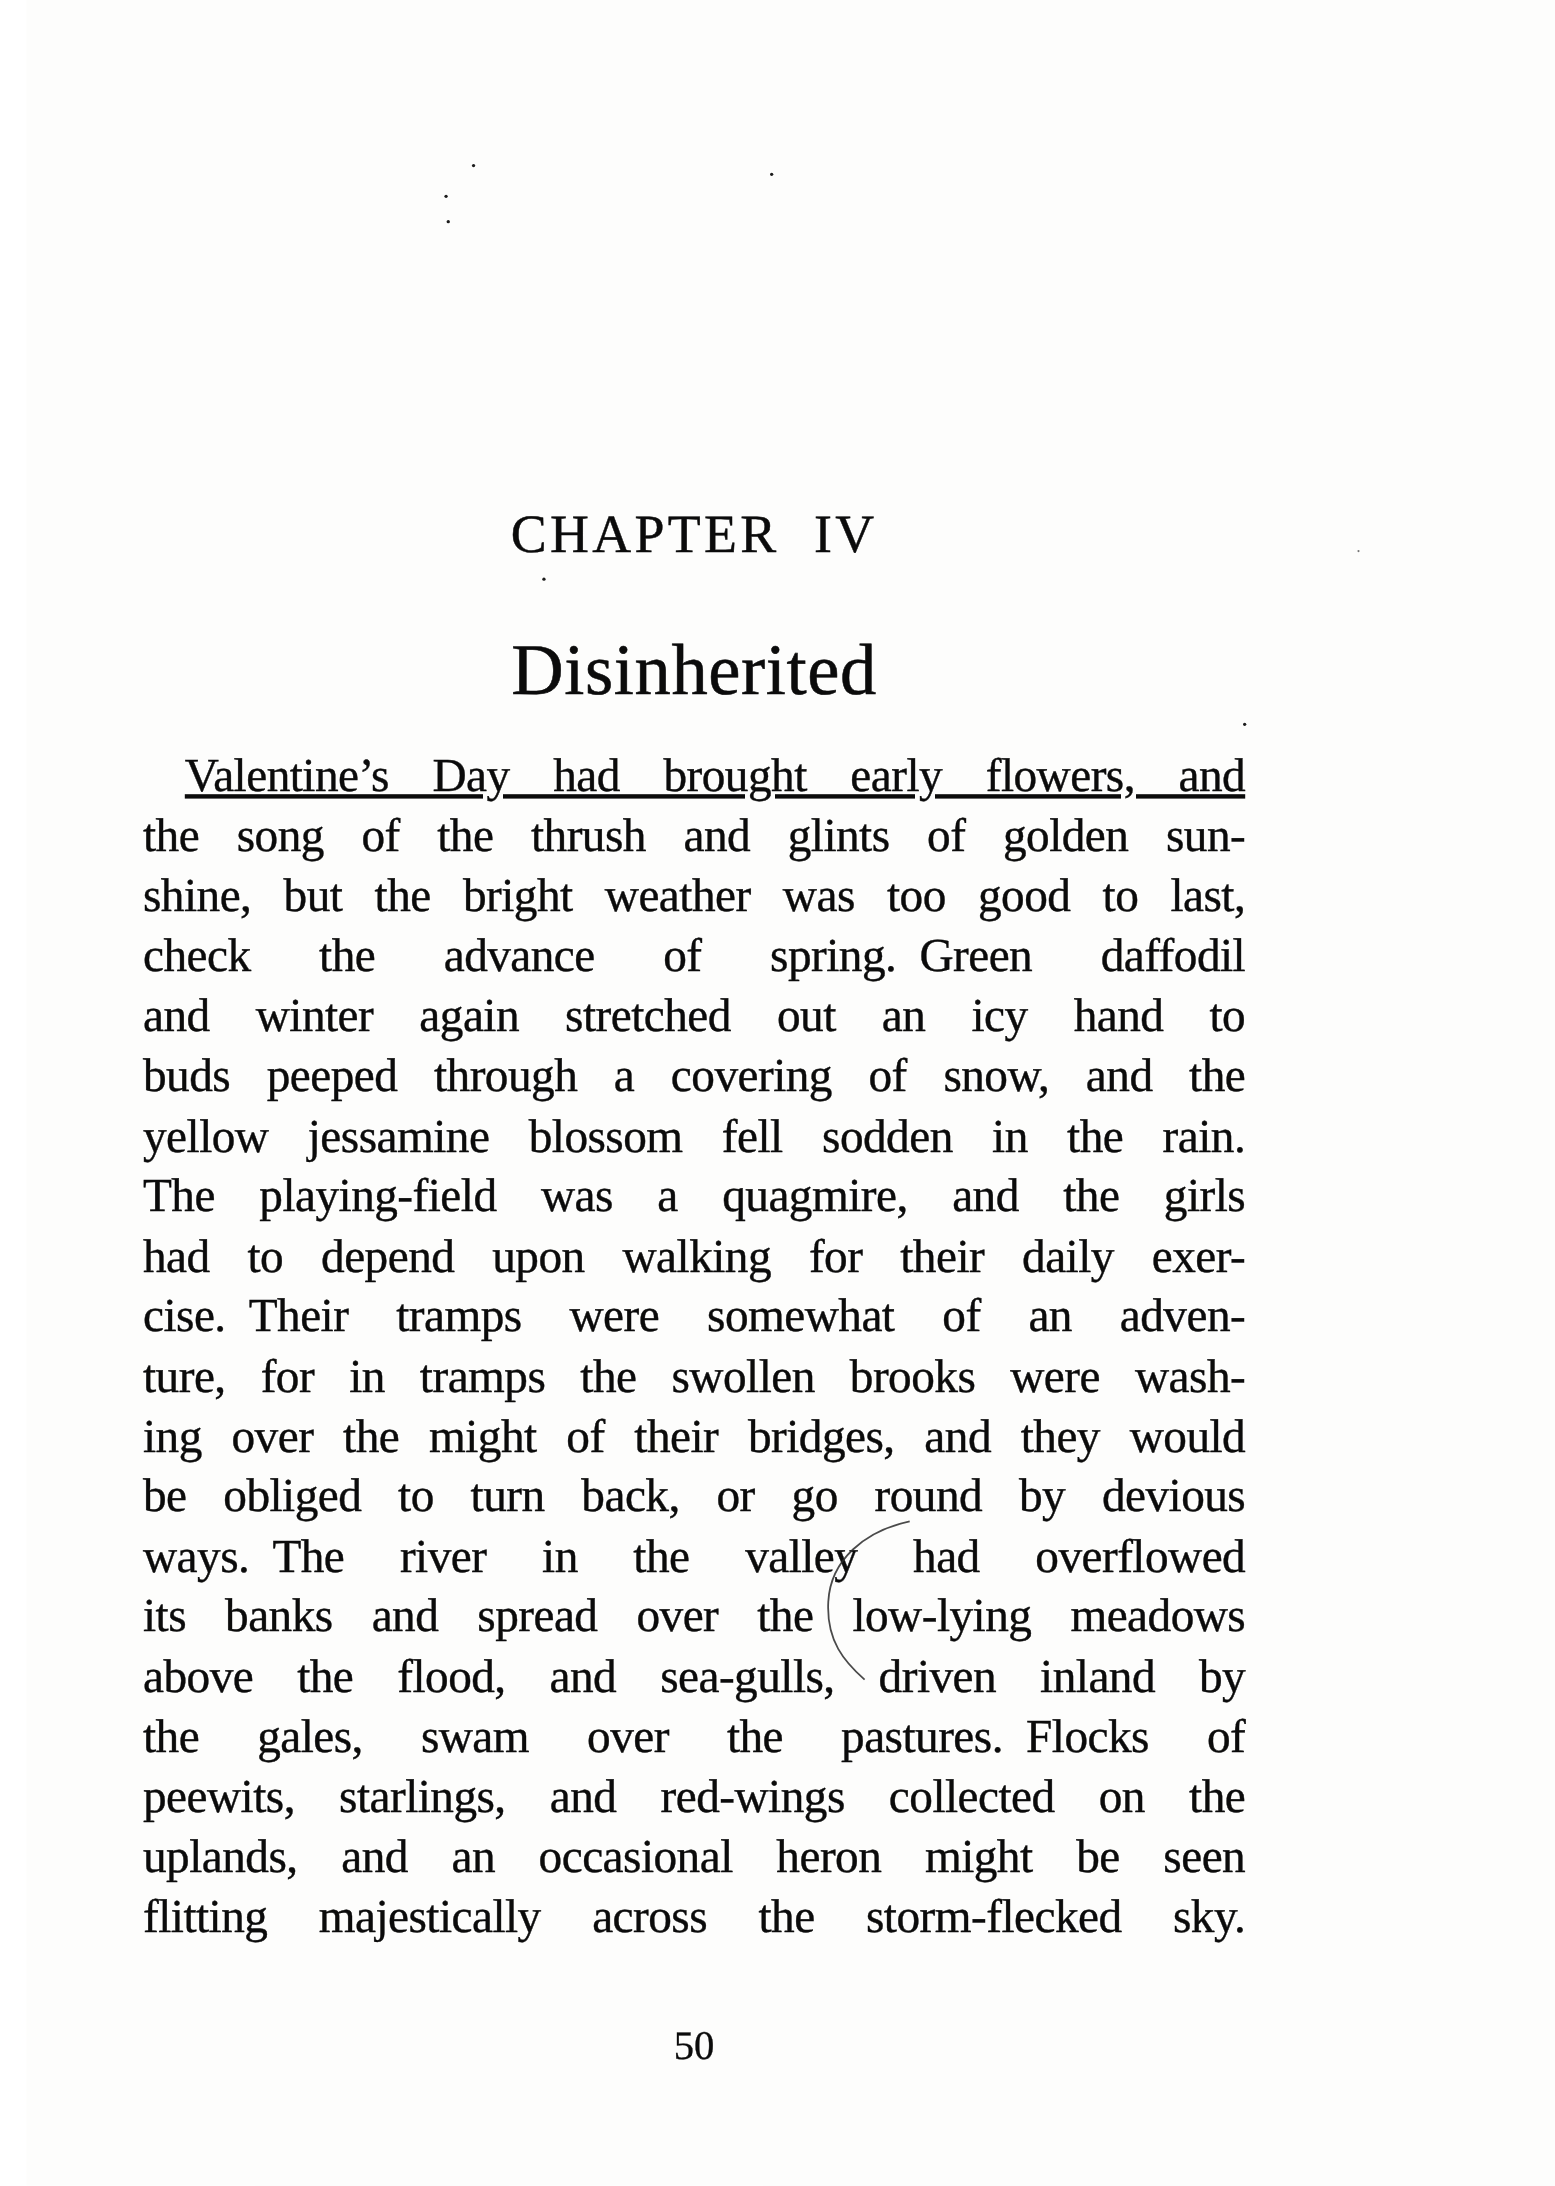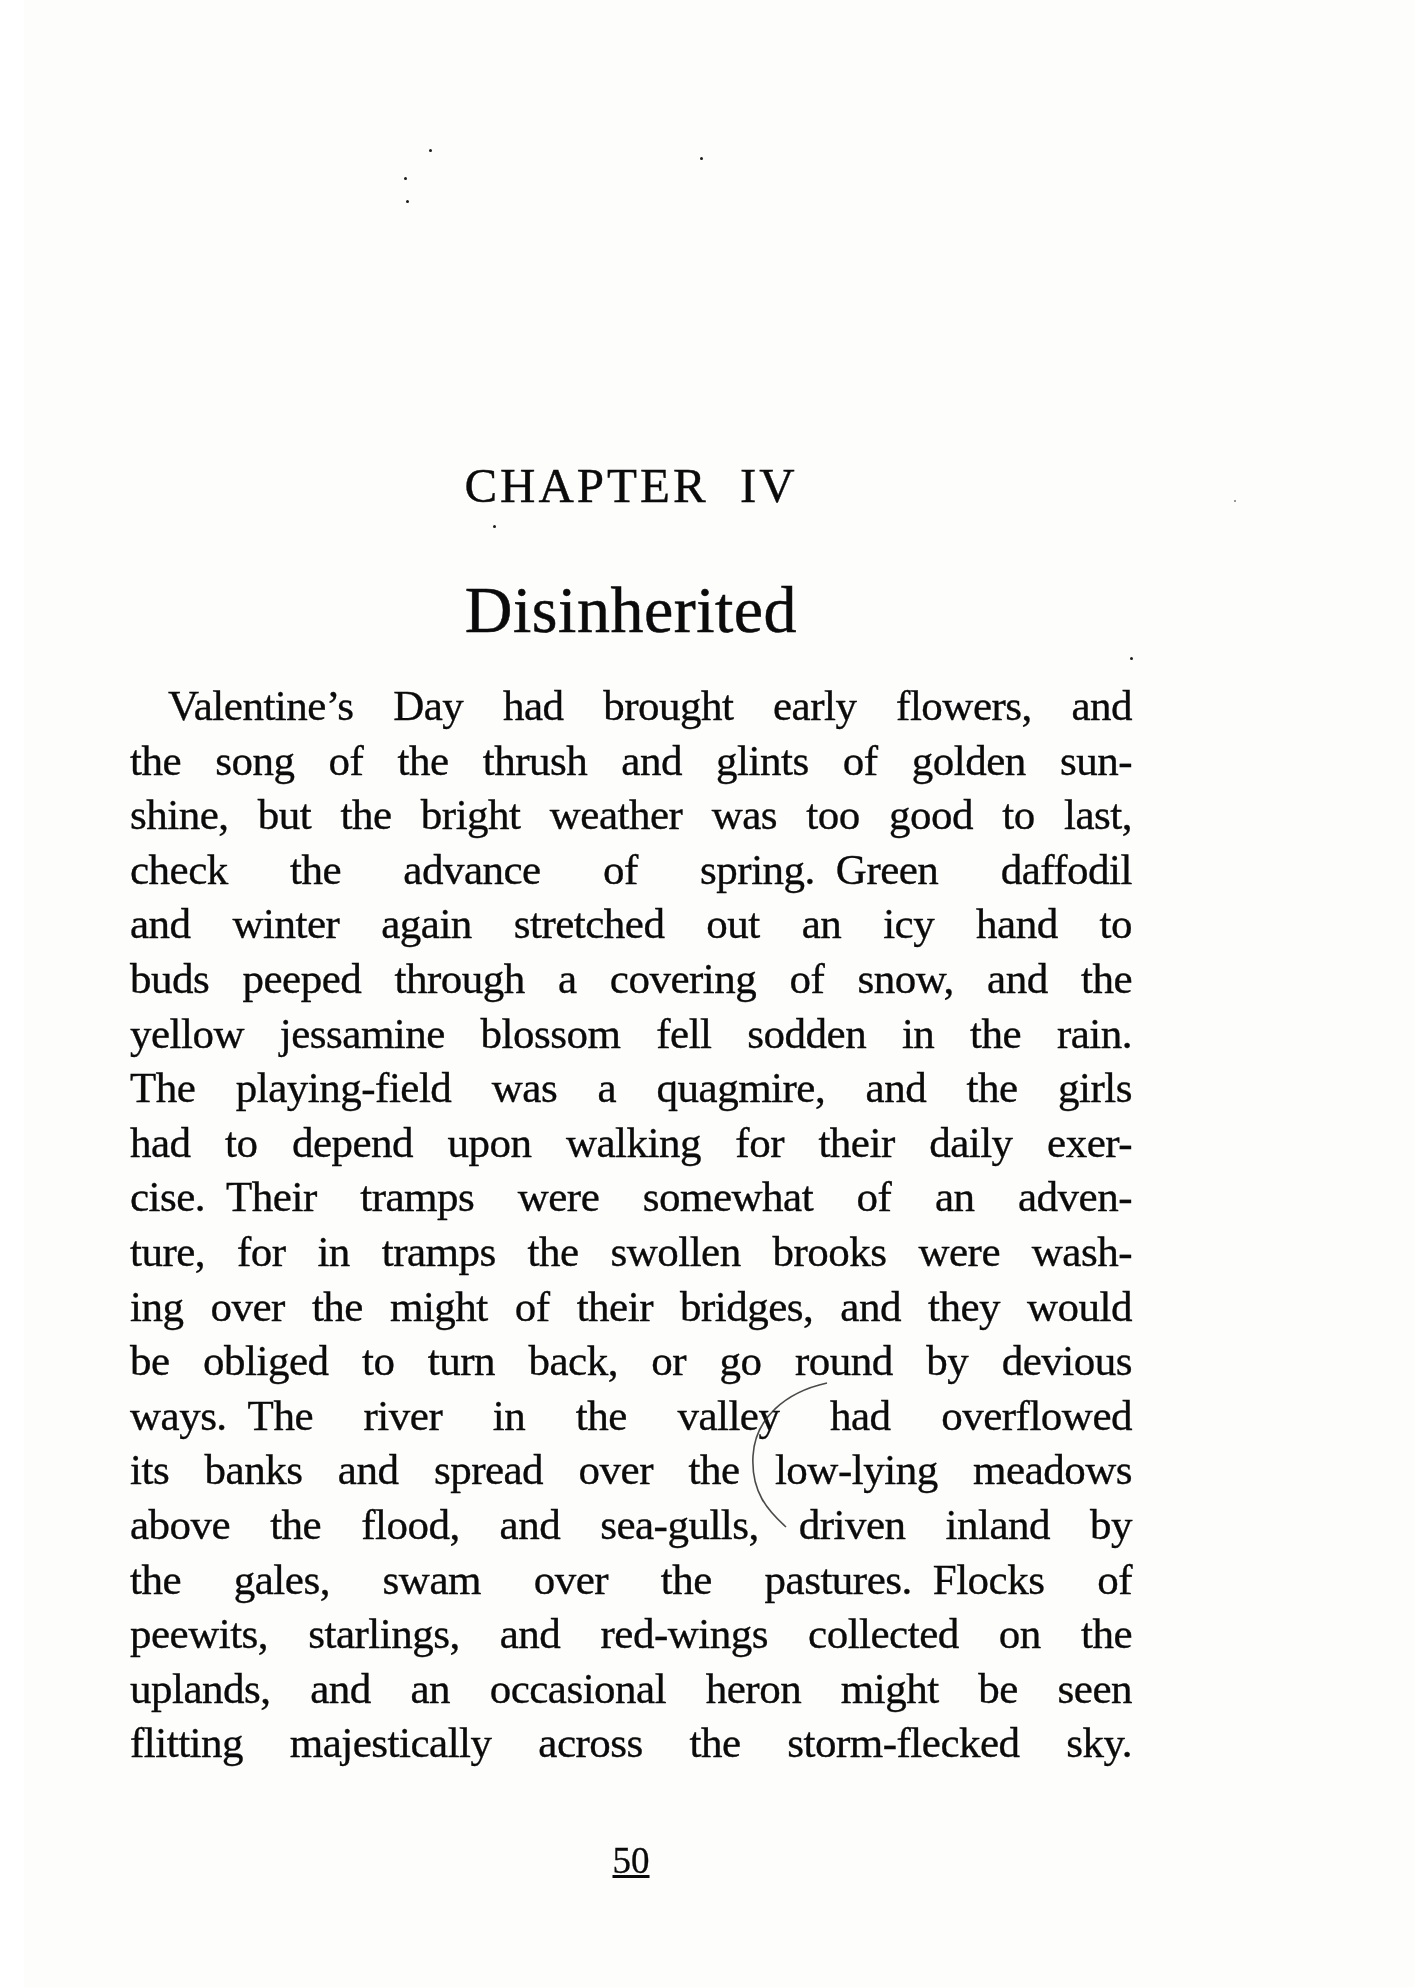--- a/index.html
+++ b/index.html
@@ -54,30 +54,30 @@
   .body-line {
     height: 54.6px;
     line-height: 54.6px;
     white-space: nowrap;
     text-align: justify;
     text-align-last: justify;
     overflow: visible;
   }
   .body-line.indent {
     padding-left: 38px;
+    text-decoration: underline;
   }
   .page-number {
     position: absolute;
     top: 1842px;
     left: 106px;
     width: 1002px;
     text-align: center;
     font-size: 37px;
     line-height: 37px;
-    text-decoration: underline;
     -webkit-text-stroke: 0.3px #0b0b0b;
   }
   .speck {
     position: absolute;
     background: #1c1c1c;
     border-radius: 50%;
   }
   .scratch-svg {
     position: absolute;
     top: 0;

